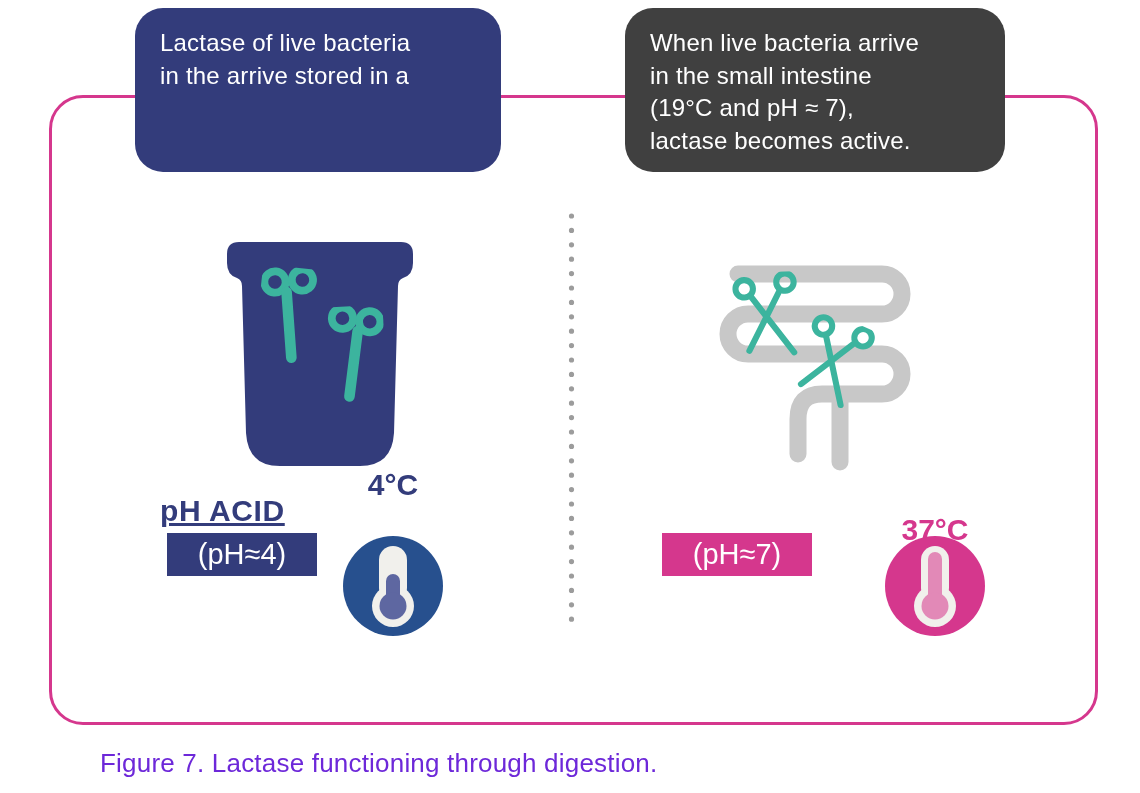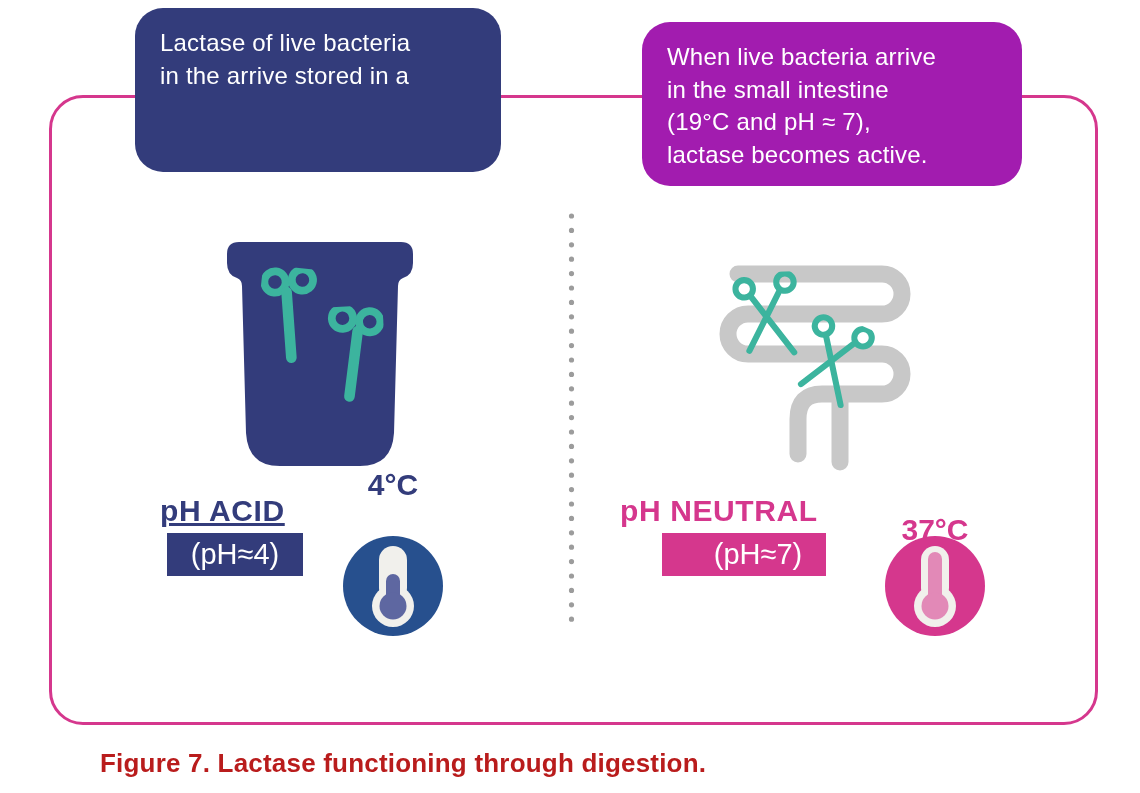--- a/index.html
+++ b/index.html
@@ -7,52 +7,52 @@
     position:relative;width:1140px;height:793px;background:#ffffff;overflow:hidden;
     font-family:"Liberation Sans","DejaVu Sans",sans-serif;
   }
   
   .bubble{
     position:absolute;top:8px;height:164px;border-radius:28px;color:#ffffff;
     box-sizing:border-box;padding:19px 24px 0 25px;font-size:24px;line-height:32.5px;
     font-weight:500;letter-spacing:.2px;z-index:3;
   }
   .bubble-navy{left:135px;width:366px;background:#333c7b;}
-  .bubble-pink{left:642px;width:380px;background:#a21caf;margin-top:14px;}
+  .bubble-pink{left:625px;width:380px;background:#404040;}
   
   .panel{
     position:absolute;left:49px;top:95px;width:1049px;height:630px;
     border:3px solid #d5378d;border-radius:34px;box-sizing:border-box;
     background:#ffffff;z-index:1;
   }
   .abs{position:absolute;z-index:2;}
   
   .ph-label{
     position:absolute;top:494px;font-size:30px;font-weight:700;letter-spacing:.6px;z-index:2;
   }
   .navy-text{color:#333c7b;}
   .pink-text{color:#d5378d;}
   .ph-chip{
-    position:absolute;top:533px;height:43px;width:136px;display:flex;align-items:center;
+    position:absolute;top:533px;height:43px;width:150px;display:flex;align-items:center;
     justify-content:center;color:#ffffff;font-size:29px;font-weight:500;z-index:2;
   }
   .chip-navy{left:167px;background:#333c7b;}
-  .chip-pink{left:662px;background:#d5378d;padding-left:28px;}
+  .chip-pink{left:662px;background:#d5378d;}
   .temp-label{
     position:absolute;top:468px;width:100px;text-align:center;font-size:30px;
     font-weight:700;z-index:2;
   }
   .thermo{
     position:absolute;top:536px;width:100px;height:100px;border-radius:50%;z-index:2;
   }
   .thermo-blue{left:343px;background:#27508e;}
   .thermo-pink{left:885px;background:#d5378d;}
   .caption{
-    position:absolute;left:100px;top:748px;font-size:26px;font-weight:700;
-    color:#b91c1c;letter-spacing:.2px;z-index:2;
+    position:absolute;left:100px;top:748px;font-size:26px;font-weight:400;
+    color:#6d28d9;letter-spacing:.2px;z-index:2;
   }
   svg{display:block;}
 </style>
 </head>
 <body>
 
 <div id="canvas">
 
   <div class="panel"></div>
 
@@ -120,21 +120,20 @@
   <div class="temp-label navy-text" style="left:343px;">4°C</div>
   <div class="thermo thermo-blue">
     <svg width="100" height="100" viewBox="0 0 100 100">
       <rect x="36" y="10" width="28" height="56" rx="14" fill="#f1f0ec"></rect>
       <circle cx="50" cy="70" r="21" fill="#f1f0ec"></circle>
       <rect x="43" y="38" width="14" height="34" rx="7" fill="#5e67a1"></rect>
       <circle cx="50" cy="70" r="13.5" fill="#5e67a1"></circle>
     </svg>
   </div>
 
-  <div class="ph-label pink-text" style="left:620px;">pH NEUTRAL</div>
   <div class="ph-chip chip-pink">(pH≈7)</div>
   <div class="temp-label pink-text" style="left:885px;margin-top:45px;">37°C</div>
   <div class="thermo thermo-pink">
     <svg width="100" height="100" viewBox="0 0 100 100">
       <rect x="36" y="10" width="28" height="56" rx="14" fill="#f1f0ec"></rect>
       <circle cx="50" cy="70" r="21" fill="#f1f0ec"></circle>
       <rect x="43" y="16" width="14" height="56" rx="7" fill="#e289b7"></rect>
       <circle cx="50" cy="70" r="13.5" fill="#e289b7"></circle>
     </svg>
   </div>

